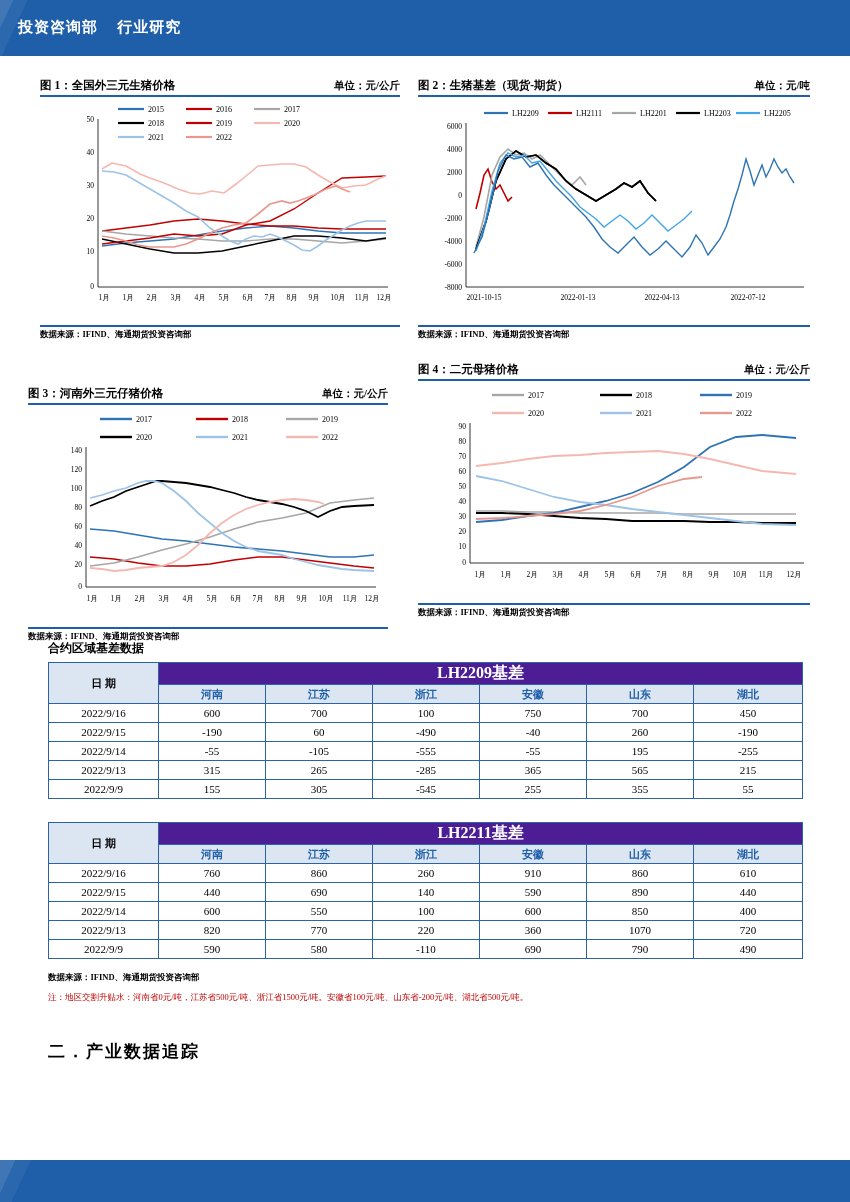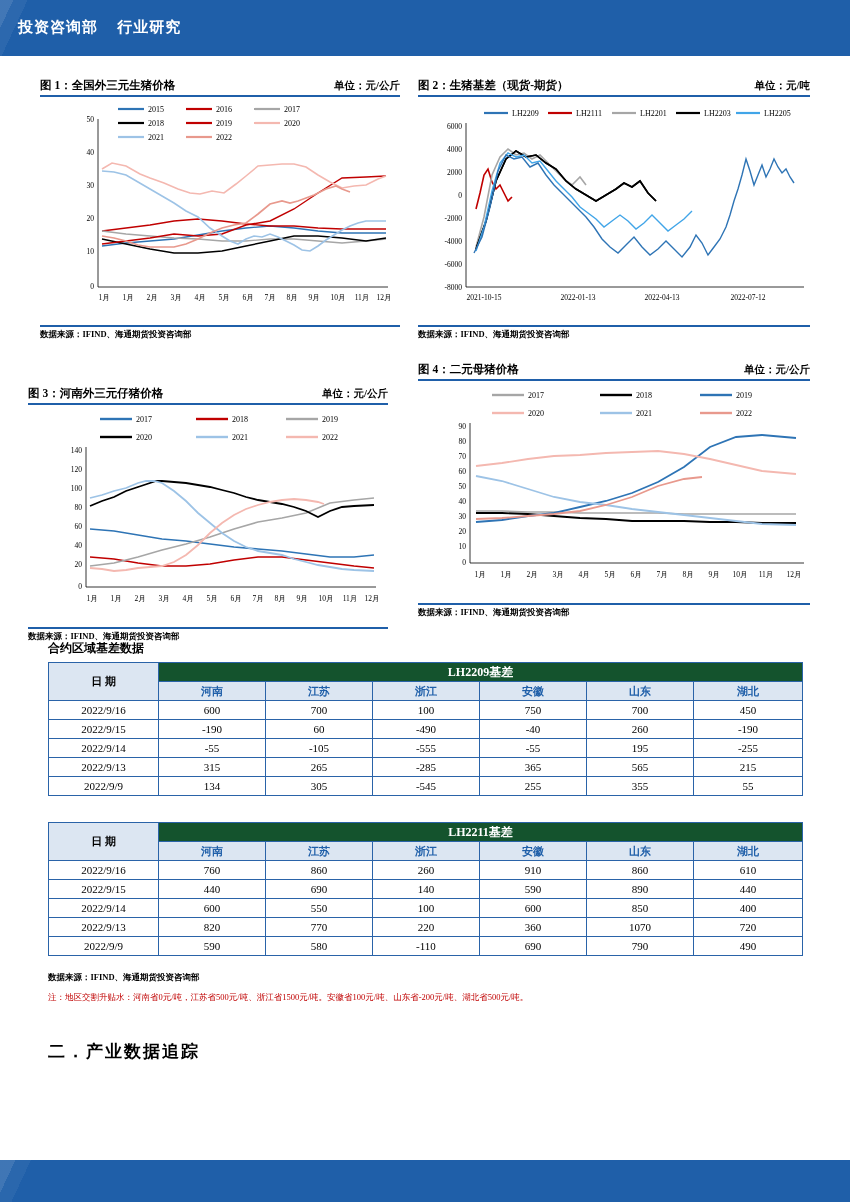--- a/index.html
+++ b/index.html
@@ -87,21 +87,21 @@
     font-size:11px;
     table-layout:fixed;
   }
   table.grid td,table.grid th{
     border:1px solid #2a63a8;
     text-align:center;
     height:18px;
     padding:0 2px;
   }
   table.grid th.bluebar{
-    background:#14532d;color:#fff;font-weight:bold;font-size:12px;
+    background:#4c1d95;color:#fff;font-weight:bold;font-size:16px;
   }
   table.grid th.datehead{
     background:#dce6f2;color:#000;font-weight:bold;
   }
   table.grid th.colhead{
     background:#dce6f2;color:#1f5fa9;font-weight:bold;
   }
   table.grid td.datecell{background:#fff;}
   .note{position:absolute;font-size:8.5px;font-weight:bold;}
   .note2{position:absolute;font-size:8.5px;color:#c00000;}
@@ -423,21 +423,21 @@
     <td class="datecell">2022/9/13</td>
     <td>315</td>
     <td>265</td>
     <td>-285</td>
     <td>365</td>
     <td>565</td>
     <td>215</td>
   </tr>
   <tr>
     <td class="datecell">2022/9/9</td>
-    <td>134</td>
+    <td>155</td>
     <td>305</td>
     <td>-545</td>
     <td>255</td>
     <td>355</td>
     <td>55</td>
   </tr>
 </tbody>
   </table>
 
 <table class="grid" style="position:absolute;left:48px;top:822px;width:754px;">

